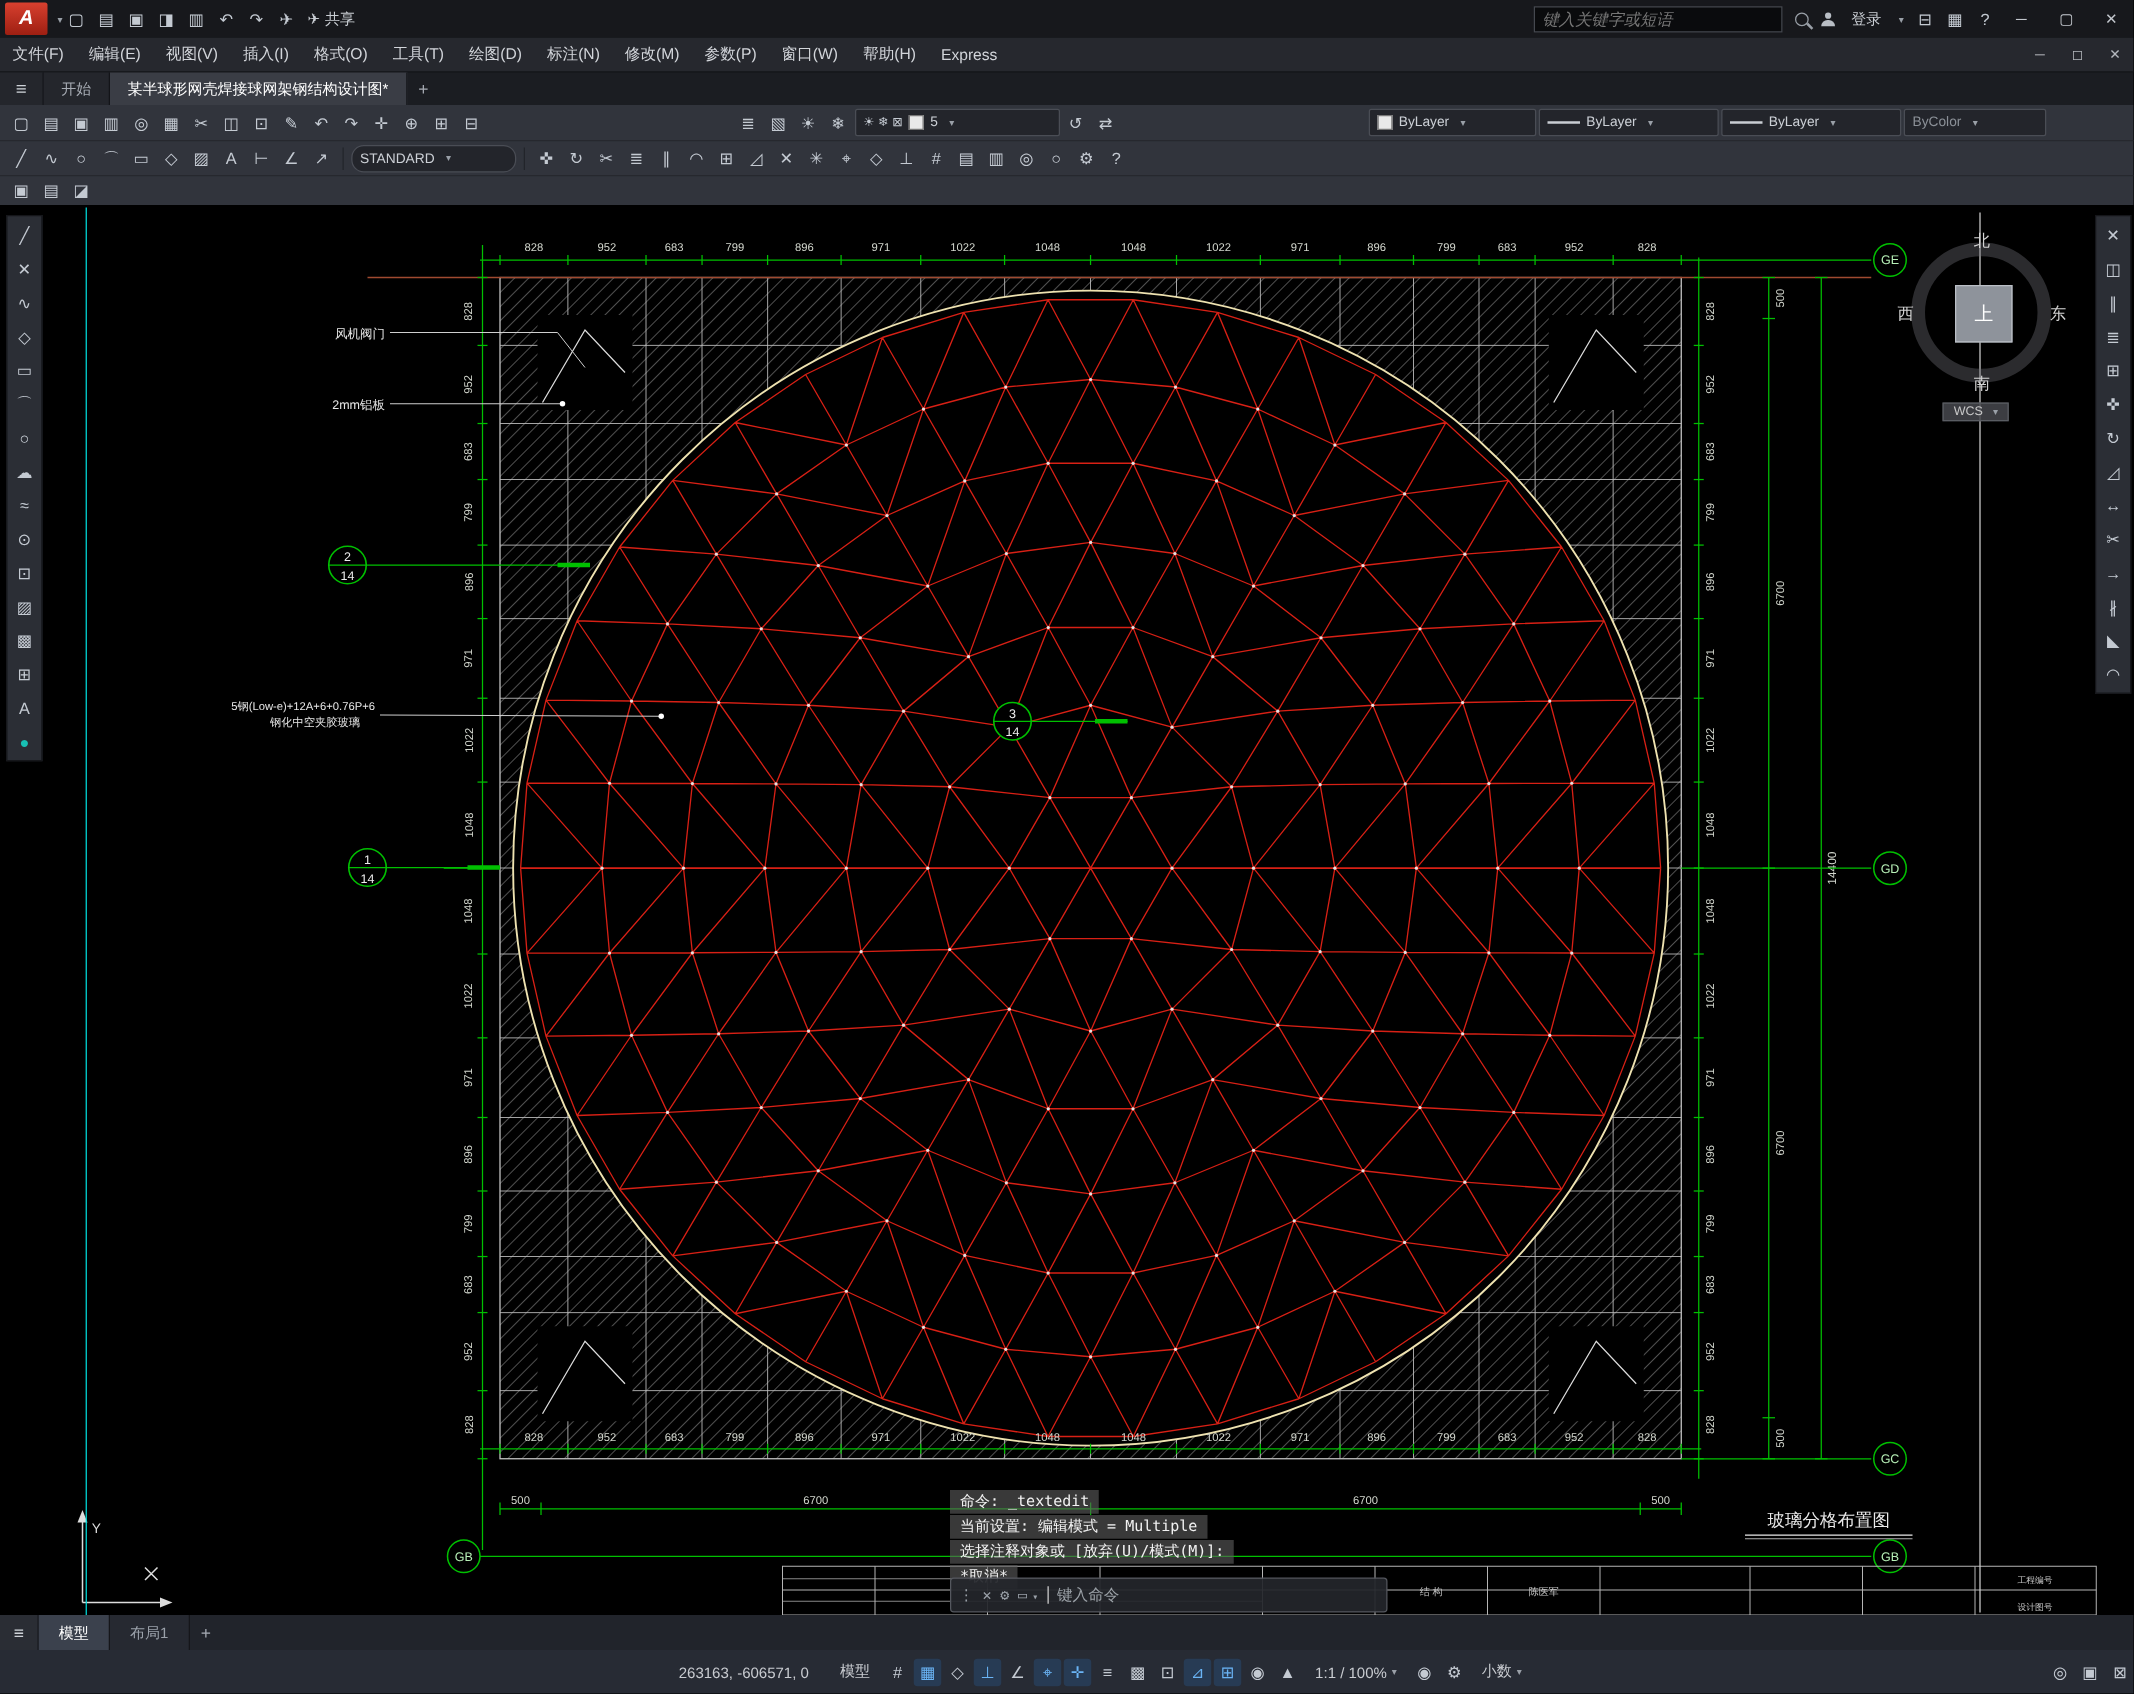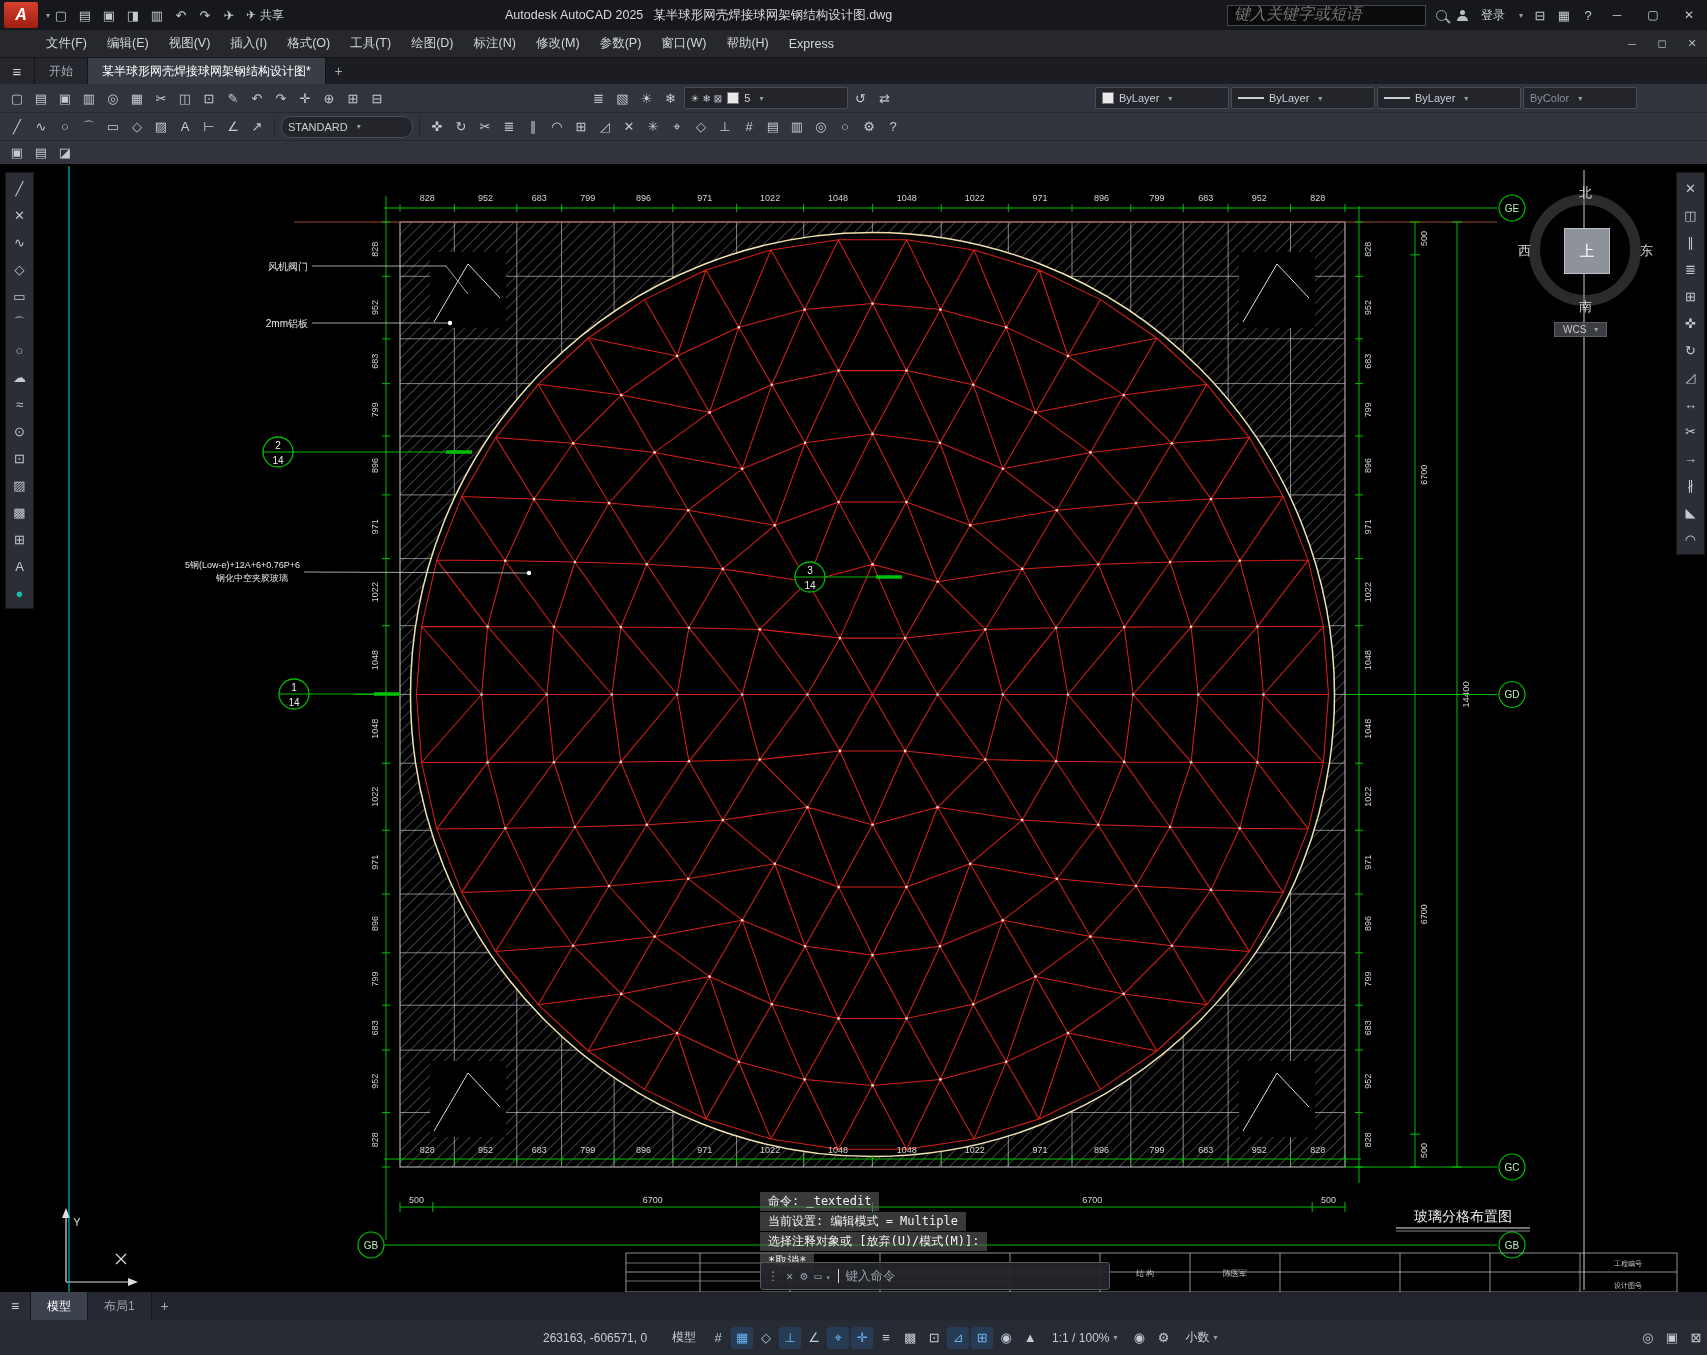--- a/index.html
+++ b/index.html
@@ -9,22 +9,22 @@
   
   #titlebar{top:0;height:30px;background:#17181c;color:#d8d8d8;padding-left:4px;}
   .logo{width:34px;height:26px;background:linear-gradient(#d8402f,#9e1f12);color:#fff;font-weight:bold;
         font-style:italic;font-size:16px;display:flex;align-items:center;justify-content:center;border-radius:2px;margin-right:4px;}
   .qa{display:flex;align-items:center;gap:2px;}
   .ic{width:22px;height:22px;display:flex;align-items:center;justify-content:center;color:#c4cad2;font-size:13px;border-radius:3px;}
   .ic.on{color:#6ab4f5;background:rgba(40,100,170,.28);}
   .share{display:flex;align-items:center;gap:4px;font-size:12px;color:#c9cdd3;margin-left:6px;}
   .tb-title{position:absolute;left:505px;top:0;height:30px;display:flex;align-items:center;gap:10px;font-size:12.5px;color:#d6d8db;white-space:nowrap;}
   .searchwrap{margin-left:auto;display:flex;align-items:center;gap:6px;}
-  .search{width:185px;height:19px;background:#0a0b0d;border:1px solid #45484f;color:#cfd2d6;font-size:16px;
-          font-style:italic;padding:0 6px;outline:none;font-family:Liberation Mono, monospace;}
+  .search{width:185px;height:19px;background:#0a0b0d;border:1px solid #45484f;color:#cfd2d6;font-size:13px;
+          font-style:italic;padding:0 6px;outline:none;font-family:Liberation Sans, sans-serif;}
   .mag{width:9px;height:9px;border:1.5px solid #9aa0a8;border-radius:50%;position:relative;margin:0 4px;}
   .mag::after{content:"";position:absolute;width:6px;height:1.5px;background:#9aa0a8;transform:rotate(45deg);right:-5px;bottom:-2px;}
   .person{width:11px;height:11px;position:relative;margin-right:3px;}
   .person::before{content:"";position:absolute;left:3px;top:0;width:5px;height:5px;border-radius:50%;background:#b9bec5;}
   .person::after{content:"";position:absolute;left:0;top:6px;width:11px;height:5px;border-radius:5px 5px 0 0;background:#b9bec5;}
   .signin{display:flex;align-items:center;font-size:12px;color:#c9cdd3;margin:16px 4px;}
   .caret{font-size:8px;color:#9aa0a8;margin-left:4px;}
   .winctl{display:flex;height:30px;}
   .winbtn{width:36px;height:30px;display:flex;align-items:center;justify-content:center;color:#c3c7cd;font-size:12px;}
   
@@ -577,45 +577,41 @@
         <div class="ic">◨</div>
         <div class="ic">▥</div>
         <div class="ic">↶</div>
         <div class="ic">↷</div>
         <div class="ic">✈</div>
       </div>
     <div class="share">
       <span>✈</span>
       <span>共享</span>
     </div>
-    <div class="tb-title">
-      <span>Autodesk AutoCAD 2025</span>
-      <span>某半球形网壳焊接球网架钢结构设计图.dwg</span>
-    </div>
     <div class="searchwrap">
       <input class="search" placeholder="键入关键字或短语" style="">
       <span class="mag"></span>
       <span class="person"></span>
       <span class="signin">登录</span>
       <span class="caret">▾</span>
       <div class="qa" id="tb-right-icons">
           <div class="ic">⊟</div>
           <div class="ic">▦</div>
           <div class="ic">?</div>
         </div>
     </div>
     <div class="winctl" id="win-controls">
         <div class="winbtn">─</div>
         <div class="winbtn">▢</div>
         <div class="winbtn">✕</div>
       </div>
   </div>
 
   <div id="menubar" class="bar">
-    <div style="display:flex;height:100%;padding-left:36px;" id="menu-items">
+    <div style="display:flex;height:100%;" id="menu-items">
         <div class="menu">文件(F)</div>
         <div class="menu">编辑(E)</div>
         <div class="menu">视图(V)</div>
         <div class="menu">插入(I)</div>
         <div class="menu">格式(O)</div>
         <div class="menu">工具(T)</div>
         <div class="menu">绘图(D)</div>
         <div class="menu">标注(N)</div>
         <div class="menu">修改(M)</div>
         <div class="menu">参数(P)</div>

